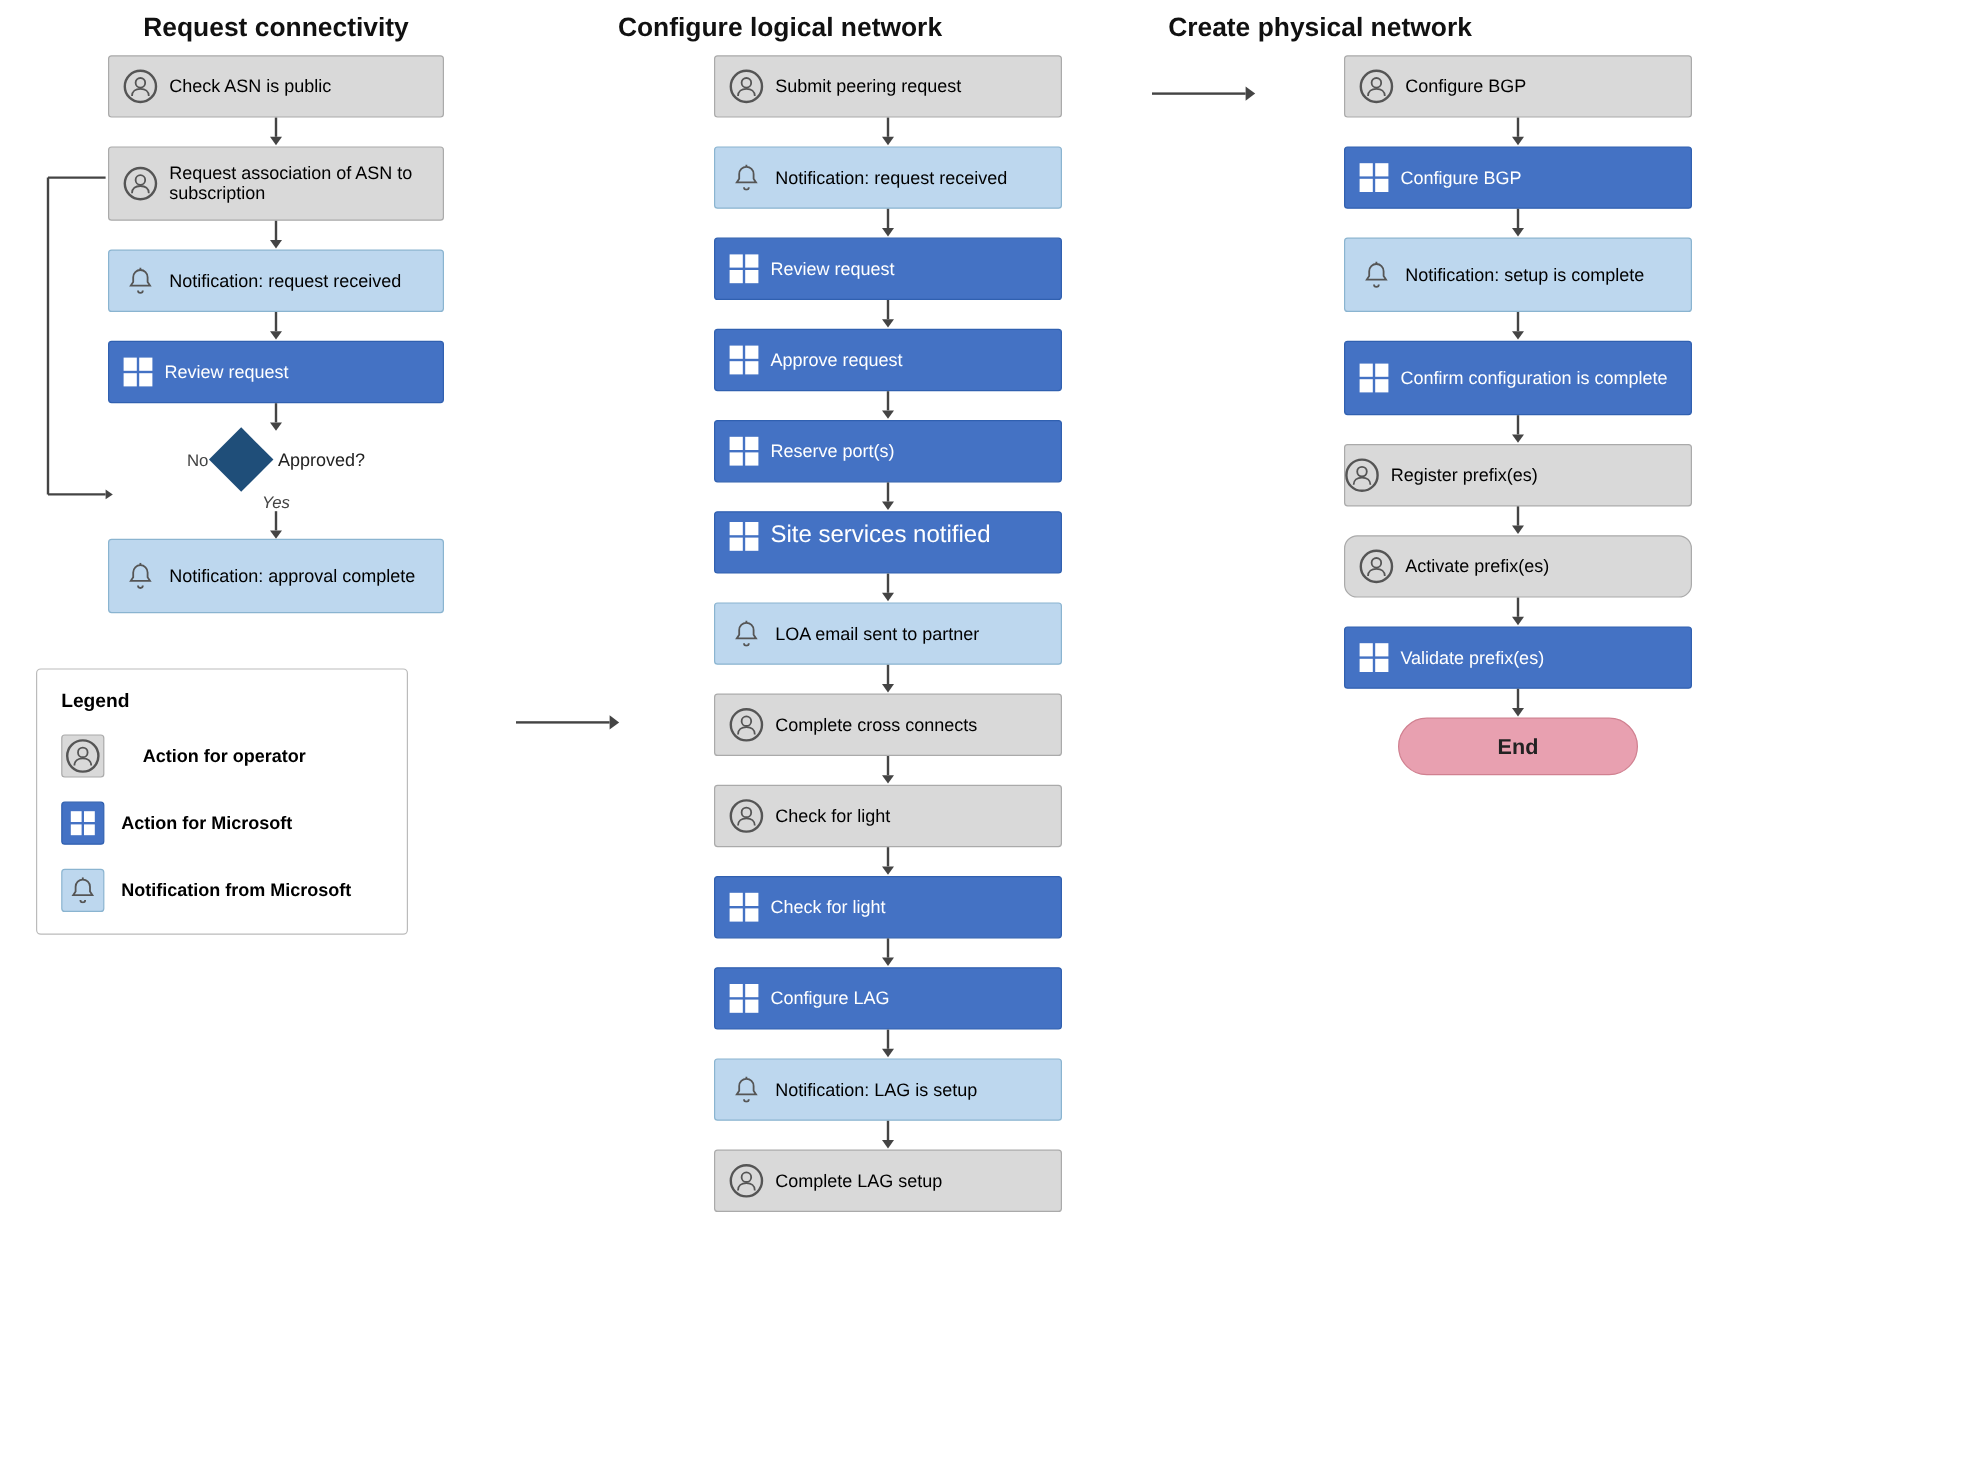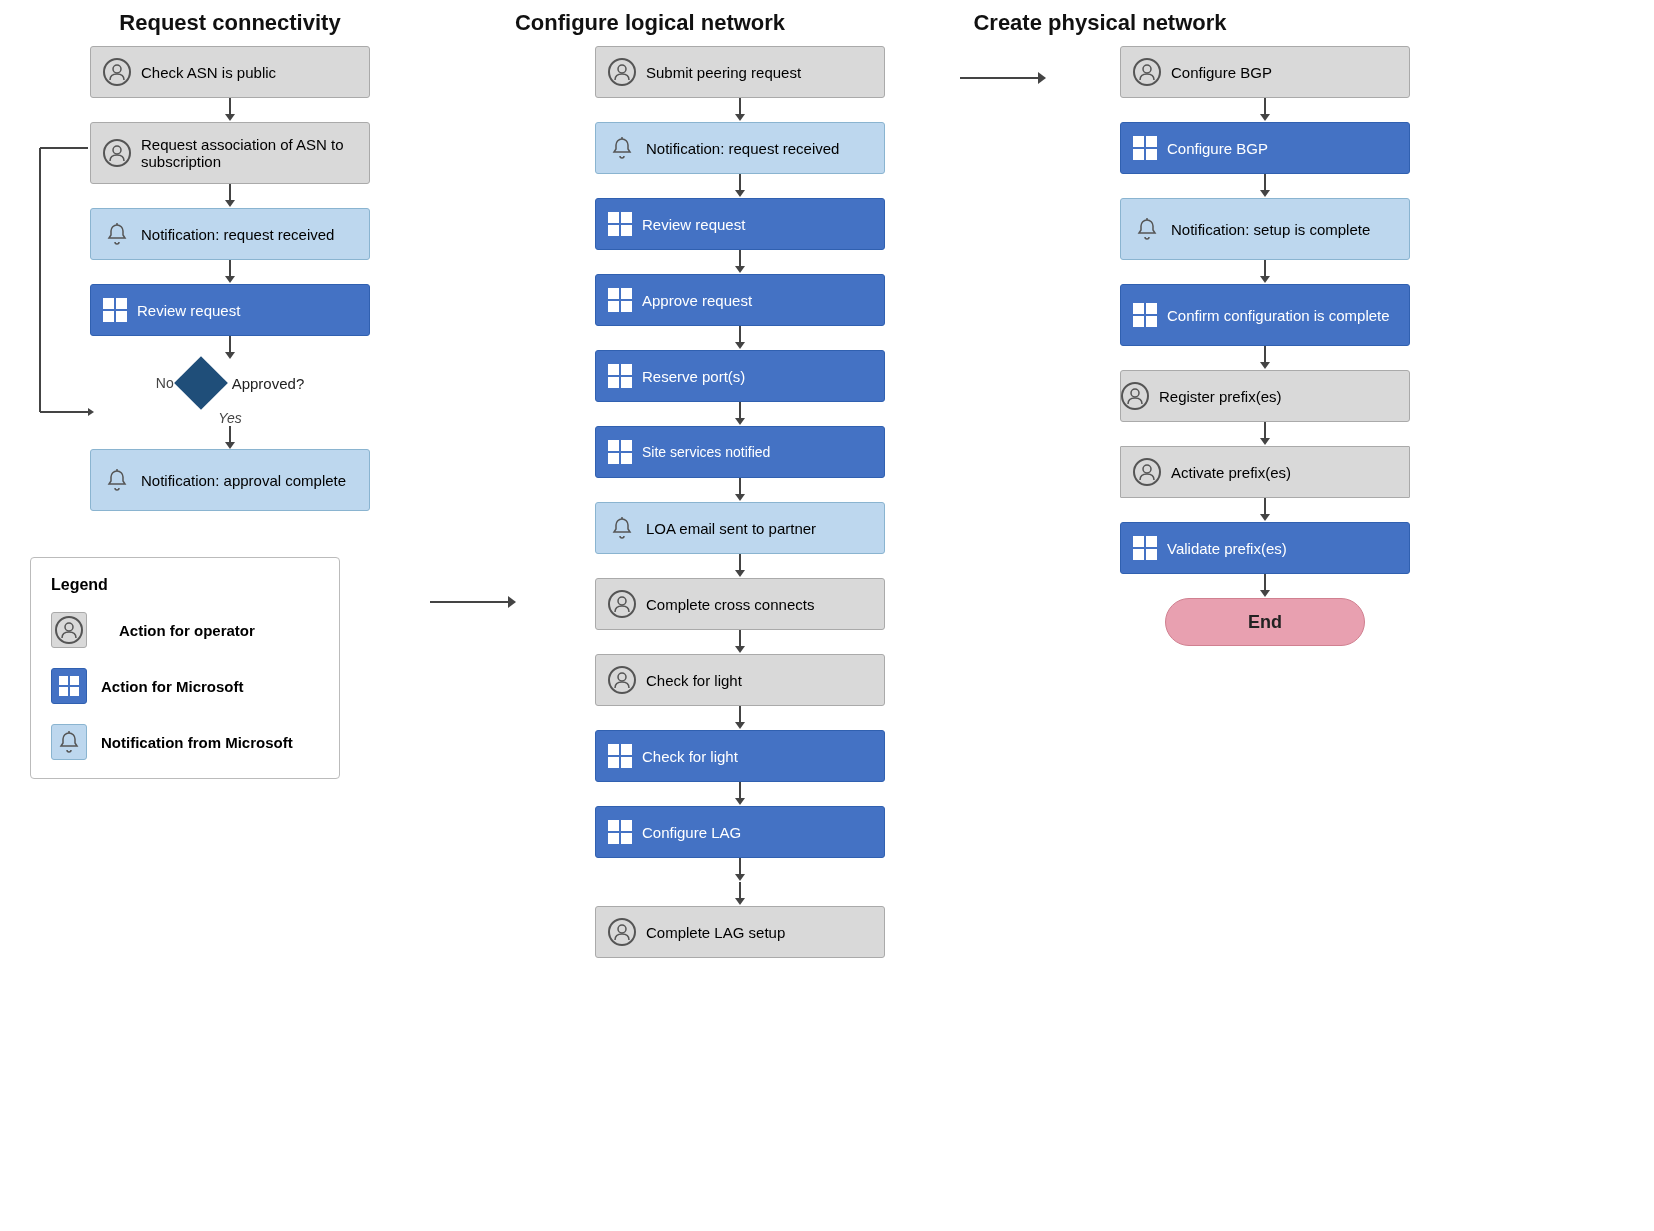--- a/index.html
+++ b/index.html
@@ -242,21 +242,21 @@
             <div style="background:#fff;"></div>
             <div style="background:#fff;"></div>
           </div>
         <span>Reserve port(s)</span>
       </div>
       <div style="height:24px;display:flex;flex-direction:column;align-items:center;">
           <div style="width:2px;height:16px;background:#444;"></div>
           <div style="width:0;height:0;border-left:5px solid transparent;border-right:5px solid transparent;border-top:7px solid #444;"></div>
         </div>
 
-      <div style="display:flex;align-items:center;width:290px;min-height:52px;background:#4472c4;border:1.5px solid #3060b0;border-radius:3px;padding:8px 12px;font-size:14px;color:#fff;">
+      <div style="display:flex;width:290px;min-height:52px;background:#4472c4;border:1.5px solid #3060b0;border-radius:3px;padding:8px 12px;font-size:20px;color:#fff;">
         <div style="width:24px;height:24px;display:grid;grid-template-columns:1fr 1fr;grid-template-rows:1fr 1fr;gap:2px;margin-right:10px;flex-shrink:0;">
             <div style="background:#fff;"></div>
             <div style="background:#fff;"></div>
             <div style="background:#fff;"></div>
             <div style="background:#fff;"></div>
           </div>
         <span>Site services notified</span>
       </div>
       <div style="height:24px;display:flex;flex-direction:column;align-items:center;">
           <div style="width:2px;height:16px;background:#444;"></div>
@@ -327,20 +327,30 @@
             <div style="background:#fff;"></div>
             <div style="background:#fff;"></div>
           </div>
         <span>Configure LAG</span>
       </div>
       <div style="height:24px;display:flex;flex-direction:column;align-items:center;">
           <div style="width:2px;height:16px;background:#444;"></div>
           <div style="width:0;height:0;border-left:5px solid transparent;border-right:5px solid transparent;border-top:7px solid #444;"></div>
         </div>
 
+      <div style="display:flex;align-items:center;width:290px;min-height:52px;background:#bdd7ee;border:1.5px solid #8ab4d0;border-radius:3px;padding:8px 12px;font-size:15px;">
+        <div style="width:28px;height:28px;display:flex;align-items:center;justify-content:center;margin-right:10px;flex-shrink:0;">
+            <svg width="22" height="22" viewBox="0 0 22 22">
+              <path d="M11 2a6 6 0 0 1 6 6v4l2 3H3l2-3V8a6 6 0 0 1 6-6z" fill="none" stroke="#555" stroke-width="1.5"></path>
+              <line x1="11" y1="2" x2="11" y2="0" stroke="#555" stroke-width="1.5"></line>
+              <path d="M9 19a2 2 0 0 0 4 0" fill="none" stroke="#555" stroke-width="1.5"></path>
+            </svg>
+          </div>
+        <span>Notification: LAG is setup</span>
+      </div>
       <div style="height:24px;display:flex;flex-direction:column;align-items:center;">
           <div style="width:2px;height:16px;background:#444;"></div>
           <div style="width:0;height:0;border-left:5px solid transparent;border-right:5px solid transparent;border-top:7px solid #444;"></div>
         </div>
 
       <div style="display:flex;align-items:center;width:290px;min-height:52px;background:#d9d9d9;border:1.5px solid #aaa;border-radius:3px;padding:8px 12px;font-size:15px;">
         <div style="width:28px;height:28px;border:2px solid #555;border-radius:50%;display:flex;align-items:center;justify-content:center;margin-right:10px;flex-shrink:0;">
             <svg width="18" height="18" viewBox="0 0 18 18">
               <circle cx="9" cy="6" r="4" fill="none" stroke="#555" stroke-width="1.5"></circle>
               <path d="M2 17c0-4 3-6 7-6s7 2 7 6" fill="none" stroke="#555" stroke-width="1.5"></path>
@@ -422,21 +432,21 @@
               <path d="M2 17c0-4 3-6 7-6s7 2 7 6" fill="none" stroke="#555" stroke-width="1.5"></path>
             </svg>
           </div>
         <span>Register prefix(es)</span>
       </div>
       <div style="height:24px;display:flex;flex-direction:column;align-items:center;">
           <div style="width:2px;height:16px;background:#444;"></div>
           <div style="width:0;height:0;border-left:5px solid transparent;border-right:5px solid transparent;border-top:7px solid #444;"></div>
         </div>
 
-      <div style="display:flex;align-items:center;width:290px;min-height:52px;background:#d9d9d9;border:1.5px solid #aaa;border-radius:1px;padding:8px 12px;font-size:15px;">
+      <div style="display:flex;align-items:center;width:290px;min-height:52px;background:#d9d9d9;border:1.5px solid #aaa;border-radius:11px;padding:8px 12px;font-size:15px;">
         <div style="width:28px;height:28px;border:2px solid #555;border-radius:50%;display:flex;align-items:center;justify-content:center;margin-right:10px;flex-shrink:0;">
             <svg width="18" height="18" viewBox="0 0 18 18">
               <circle cx="9" cy="6" r="4" fill="none" stroke="#555" stroke-width="1.5"></circle>
               <path d="M2 17c0-4 3-6 7-6s7 2 7 6" fill="none" stroke="#555" stroke-width="1.5"></path>
             </svg>
           </div>
         <span>Activate prefix(es)</span>
       </div>
       <div style="height:24px;display:flex;flex-direction:column;align-items:center;">
           <div style="width:2px;height:16px;background:#444;"></div>

